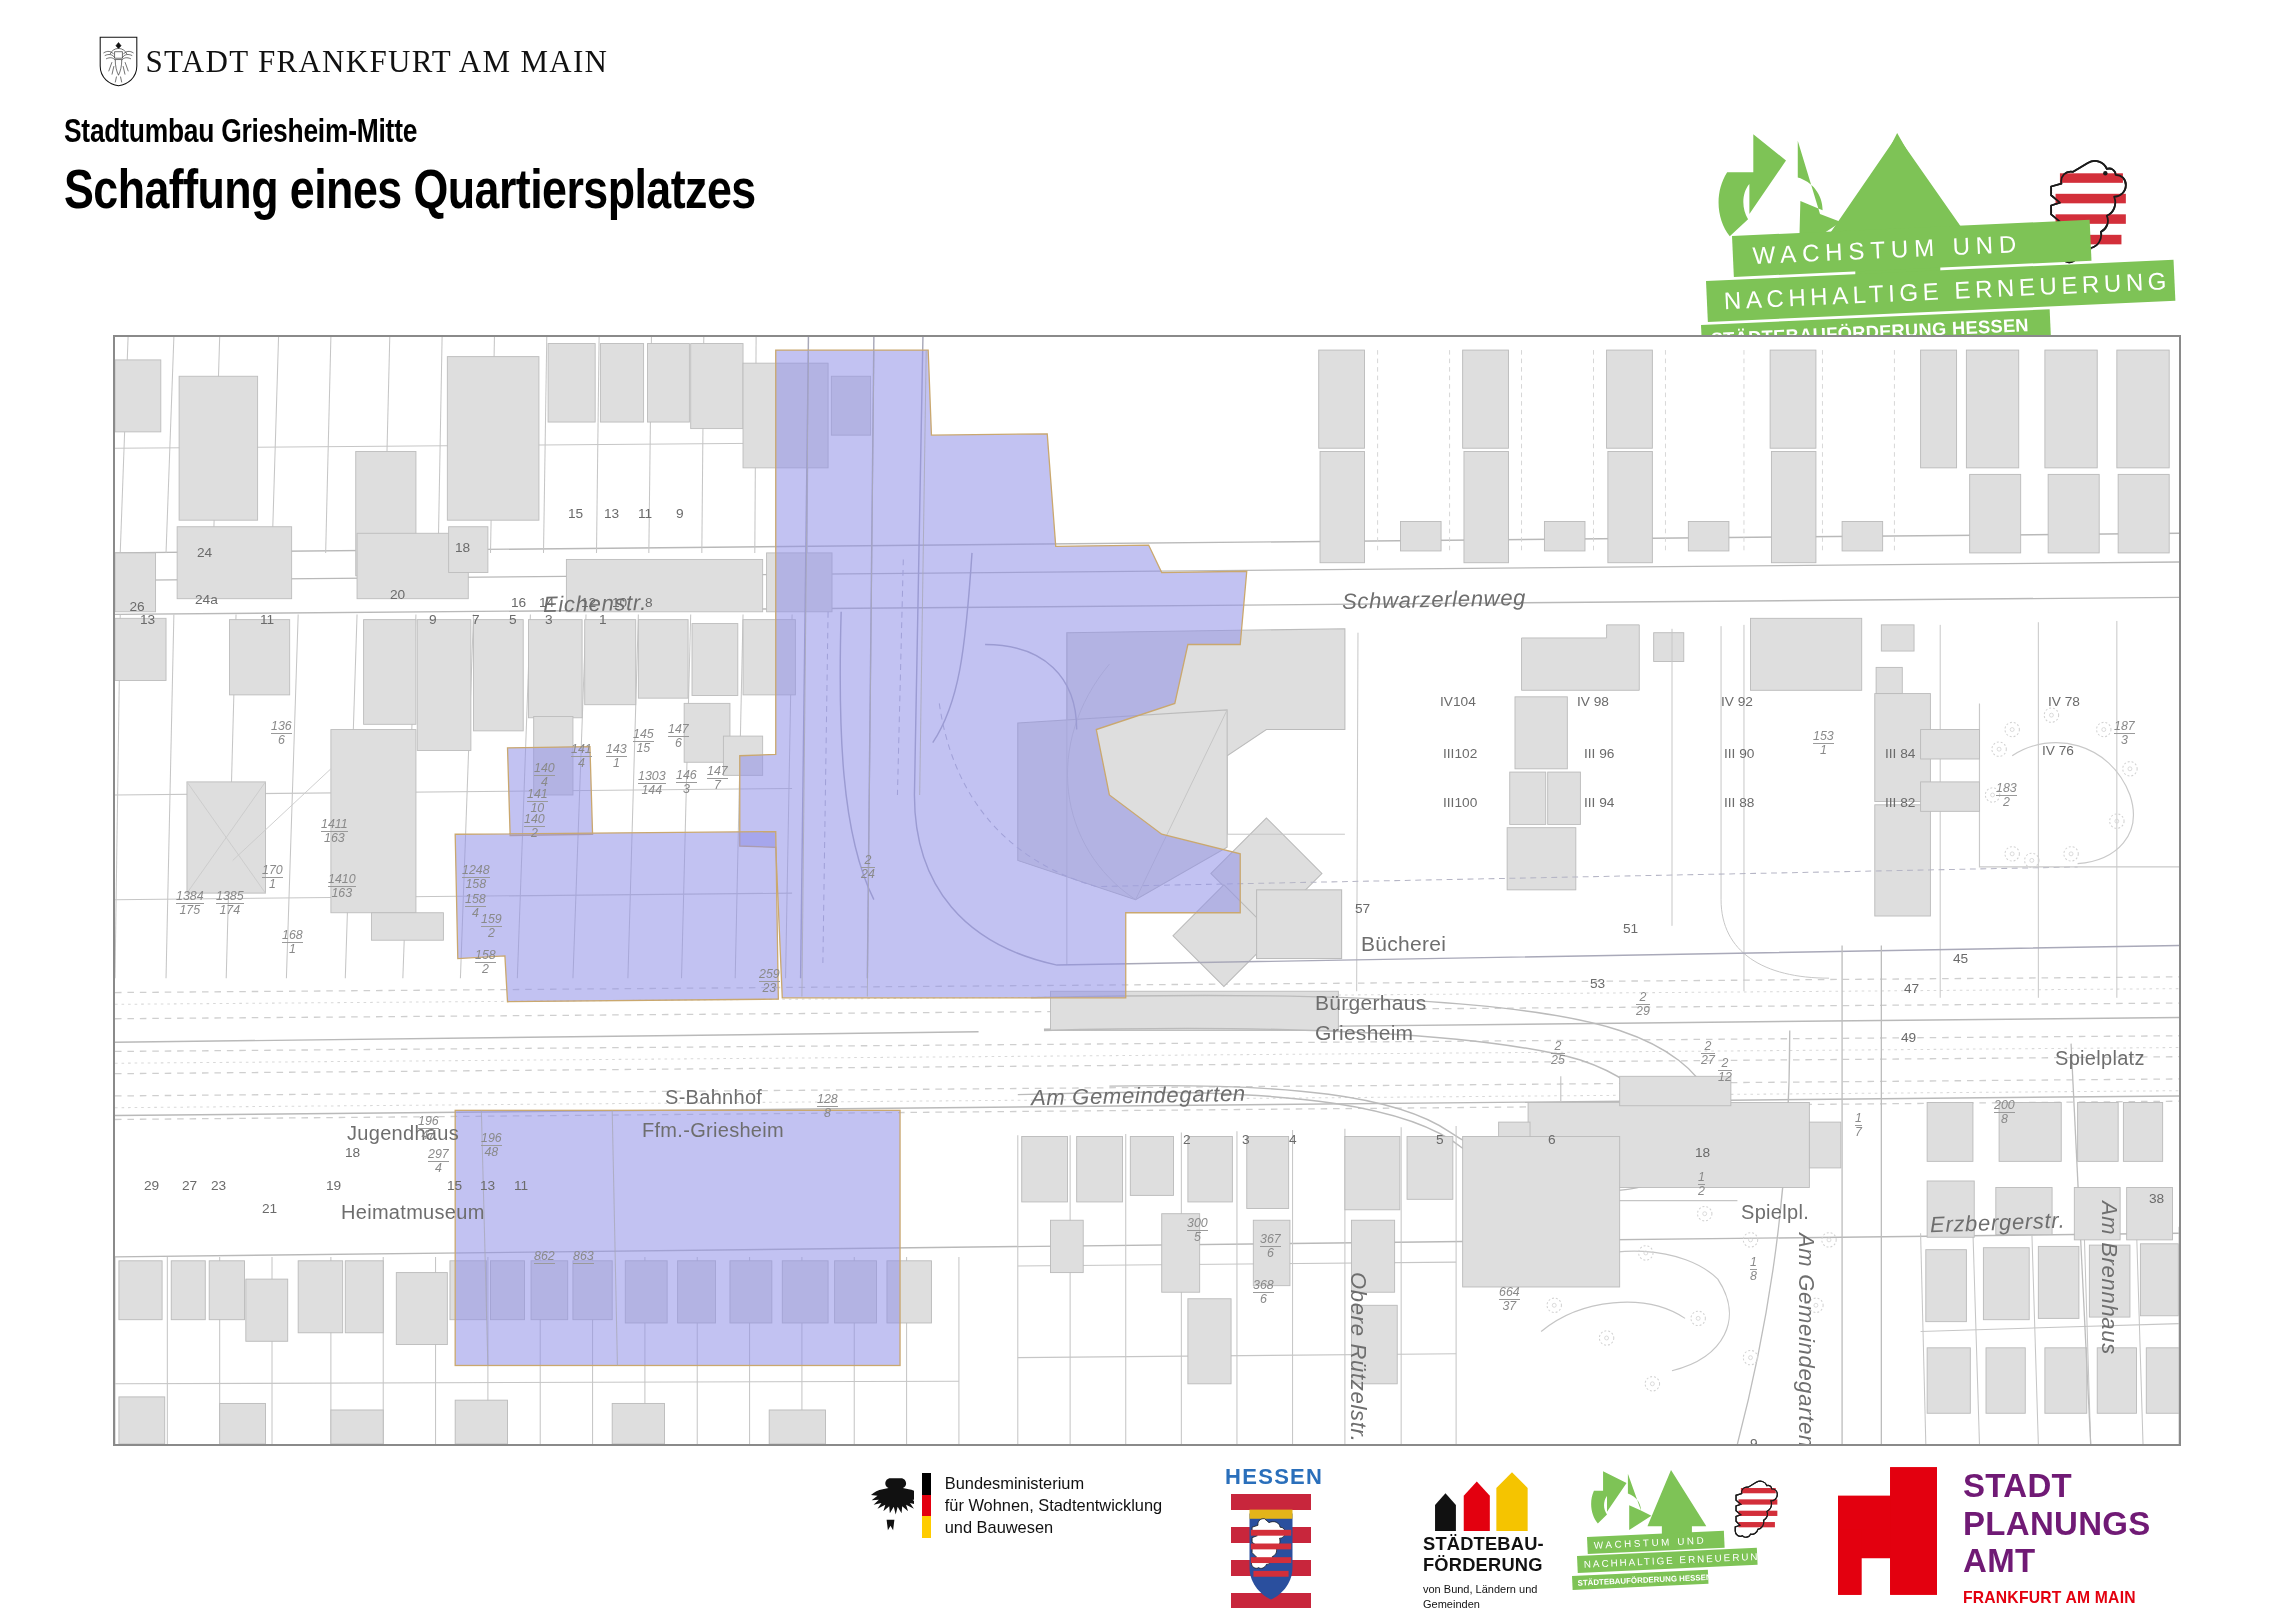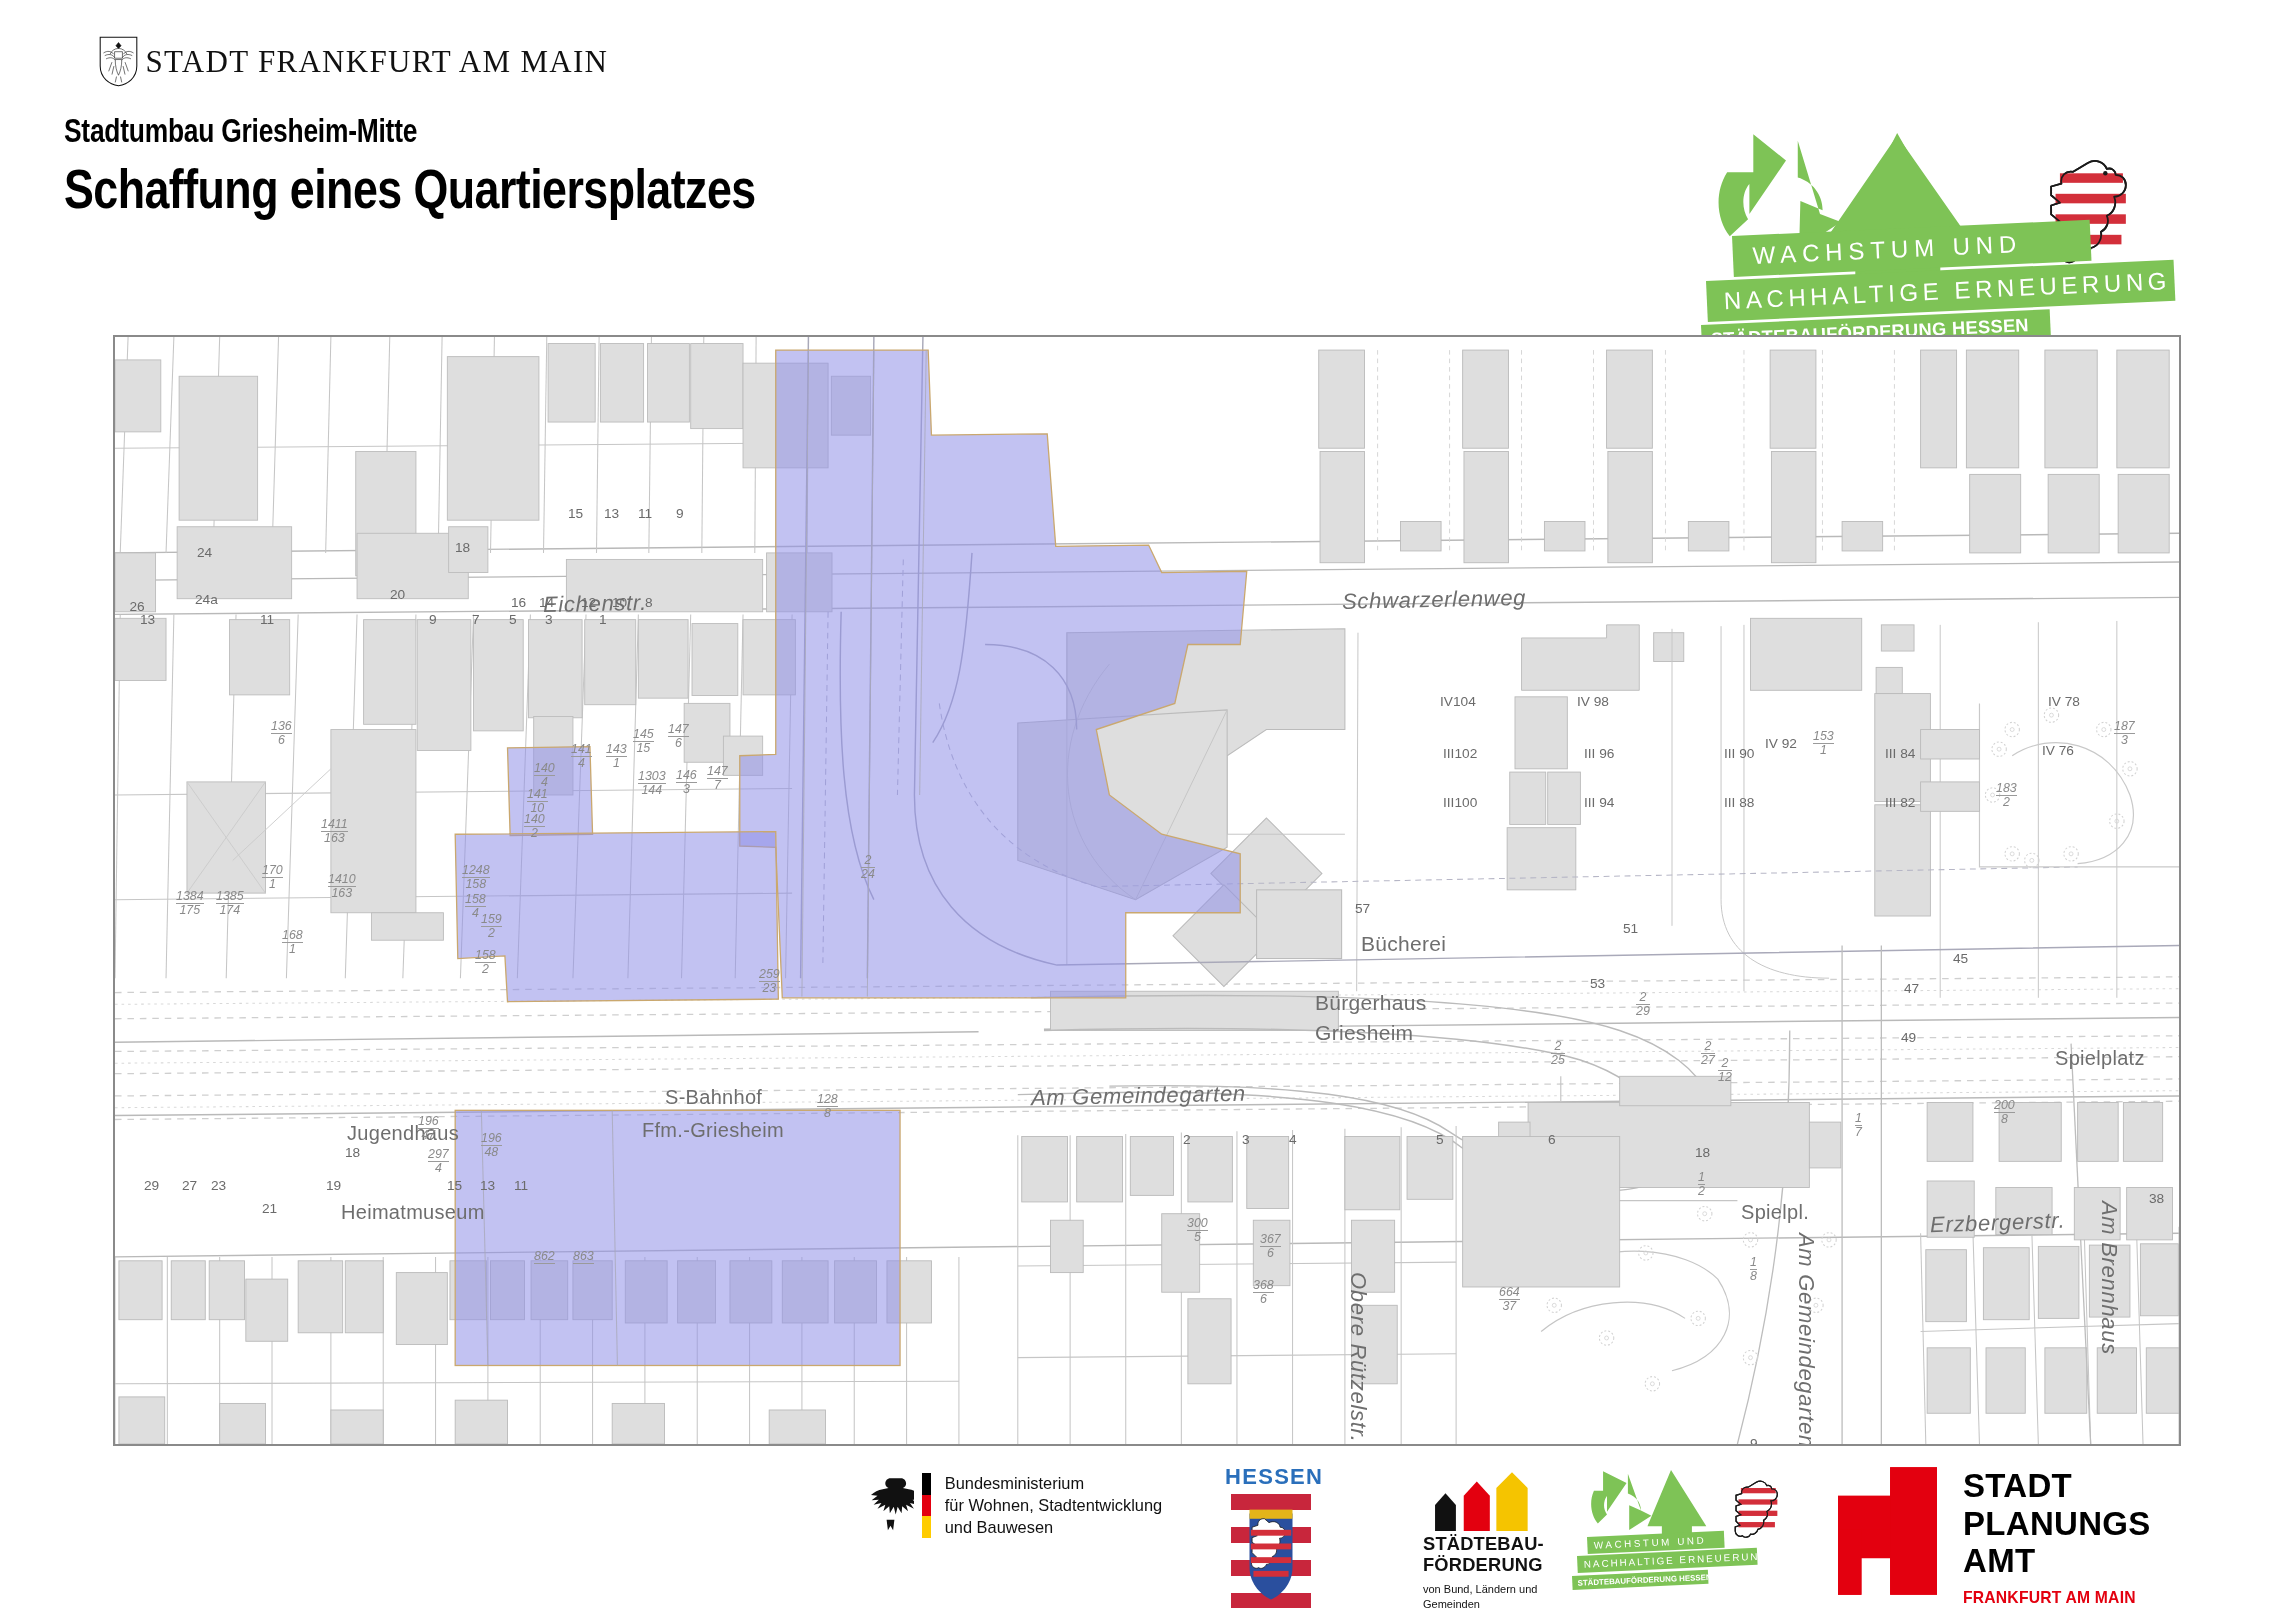--- a/index.html
+++ b/index.html
@@ -73,21 +73,21 @@
     background:linear-gradient(to bottom,#000 0 33.3%,#e3000f 33.3% 66.6%,#ffcc00 66.6% 100%);}
   .bmw-text{display:inline-block;vertical-align:top;font-size:16.4px;line-height:1.33;color:#111;}
 
   .hessen-word{color:#2a6fbb;font-size:22px;font-weight:bold;letter-spacing:1.3px;text-align:center;}
   .hessen-flag{width:80px;height:114px;position:relative;margin:3.9px auto 0;
     background:repeating-linear-gradient(to bottom,#c8263c 0 16.4px,#ffffff 16.4px 33px);}
 
   .sb-label{font-size:18.3px;font-weight:bold;line-height:1.18;color:#111;letter-spacing:0.2px;}
   .sb-sub{font-size:11px;line-height:1.35;color:#111;margin-top:6.5px;}
 
-  .spa-text{color:#000000;font-weight:bold;font-size:33px;line-height:1.14;letter-spacing:0.3px;}
+  .spa-text{color:#701a75;font-weight:bold;font-size:33px;line-height:1.14;letter-spacing:0.3px;}
   .spa-sub{color:#e3000f;font-weight:bold;font-size:15.7px;letter-spacing:0.2px;margin-top:9.2px;}
 </style>
 </head>
 <body>
 
 <div id="header">
 
   <div id="city-logo">
     <svg class="crest" viewBox="0 0 62 78">
       <path d="M3 2 h56 v44 c0 18 -14 28 -28 30 C17 74 3 64 3 46 Z" fill="#fff" stroke="#111" stroke-width="1.6"></path>
@@ -591,21 +591,21 @@
       <div class="maplabel hnum" style="left: 430px; top: 275px;">3</div>
       <div class="maplabel hnum" style="left: 484px; top: 275px;">1</div>
       <div class="maplabel hnum" style="left: 1240px; top: 564px;">57</div>
       <div class="maplabel hnum" style="left: 1508px; top: 584px;">51</div>
       <div class="maplabel hnum" style="left: 1475px; top: 639px;">53</div>
       <div class="maplabel hnum" style="left: 1838px; top: 582px; margin-top: 32px;">45</div>
       <div class="maplabel hnum" style="left: 1789px; top: 644px;">47</div>
       <div class="maplabel hnum" style="left: 1786px; top: 693px;">49</div>
       <div class="maplabel hnum" style="left: 1325px; top: 357px;">IV104</div>
       <div class="maplabel hnum" style="left: 1462px; top: 357px;">IV 98</div>
-      <div class="maplabel hnum" style="left: 1650px; top: 357px; margin-top: 42px;">IV 92</div>
+      <div class="maplabel hnum" style="left: 1606px; top: 357px;">IV 92</div>
       <div class="maplabel hnum" style="left: 1933px; top: 357px;">IV 78</div>
       <div class="maplabel hnum" style="left: 1927px; top: 406px;">IV 76</div>
       <div class="maplabel hnum" style="left: 1328px; top: 409px;">III102</div>
       <div class="maplabel hnum" style="left: 1469px; top: 409px;">III 96</div>
       <div class="maplabel hnum" style="left: 1609px; top: 409px;">III 90</div>
       <div class="maplabel hnum" style="left: 1770px; top: 409px;">III 84</div>
       <div class="maplabel hnum" style="left: 1328px; top: 458px;">III100</div>
       <div class="maplabel hnum" style="left: 1469px; top: 458px;">III 94</div>
       <div class="maplabel hnum" style="left: 1609px; top: 458px;">III 88</div>
       <div class="maplabel hnum" style="left: 1770px; top: 458px;">III 82</div>

